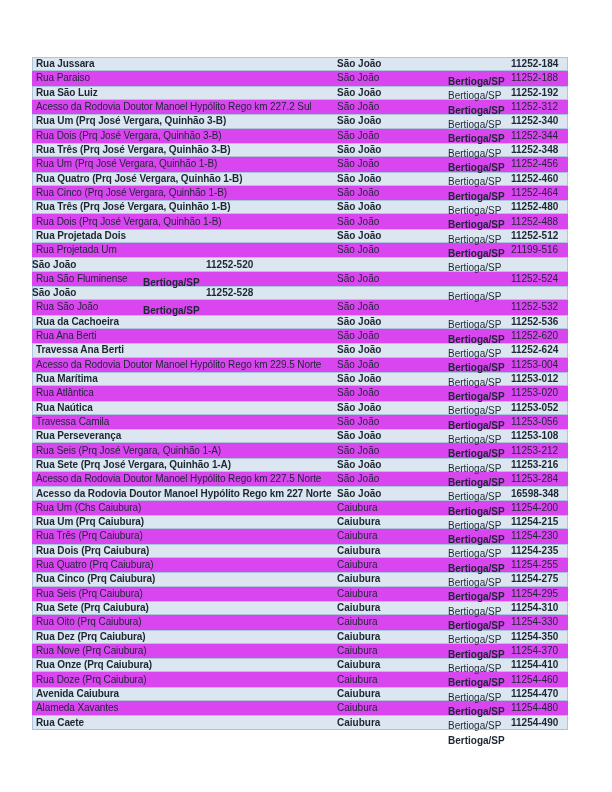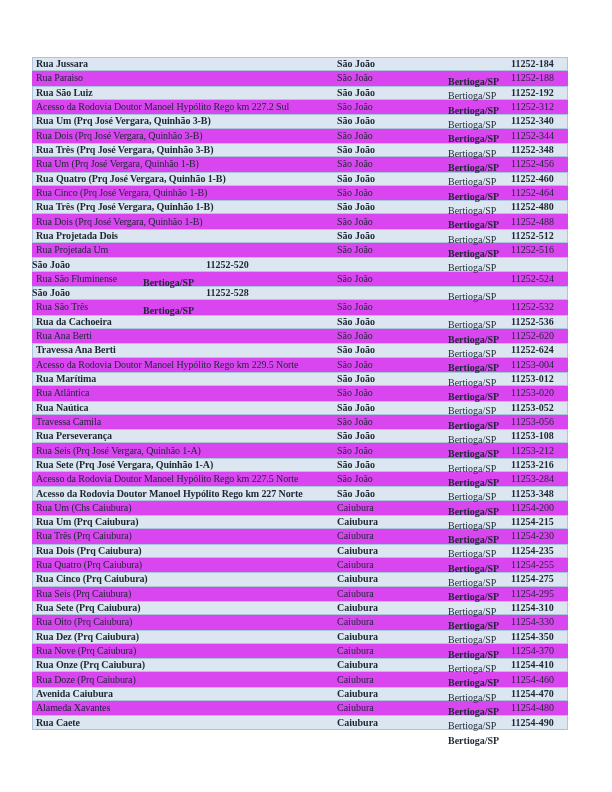--- a/index.html
+++ b/index.html
@@ -6,21 +6,21 @@
     margin: 0;
     padding: 0;
     background: #ffffff;
   }
   .page {
     position: relative;
     width: 612px;
     height: 776px;
     background: #ffffff;
     overflow: hidden;
-    font-family: Liberation Serif, serif;
+    font-family: Liberation Sans, sans-serif;
   }
   .street-table {
     position: absolute;
     left: 32px;
     top: 57px;
     width: 536px;
   }
   .row {
     display: flex;
     align-items: center;
@@ -150,21 +150,21 @@
     <span class="cell street">Rua Projetada Dois</span>
     <span class="cell district">São João</span>
     <span class="cell city">Bertioga/SP</span>
     <span class="cell cep">11252-512</span>
   </div>
 
   <div class="row">
     <span class="cell street">Rua Projetada Um</span>
     <span class="cell district">São João</span>
     <span class="cell city">Bertioga/SP</span>
-    <span class="cell cep">11252-516</span>
+    <span class="cell cep">21199-516</span>
   </div>
 
   <div class="row banded">
     <span class="cell district">São João</span>
     <span class="cell city">Bertioga/SP</span>
     <span class="cell cep">11252-520</span>
   </div>
 
   <div class="row">
     <span class="cell street">Rua São Fluminense</span>
@@ -173,21 +173,21 @@
     <span class="cell cep">11252-524</span>
   </div>
 
   <div class="row banded">
     <span class="cell district">São João</span>
     <span class="cell city">Bertioga/SP</span>
     <span class="cell cep">11252-528</span>
   </div>
 
   <div class="row">
-    <span class="cell street">Rua São Três</span>
+    <span class="cell street">Rua São João</span>
     <span class="cell district">São João</span>
     <span class="cell city">Bertioga/SP</span>
     <span class="cell cep">11252-532</span>
   </div>
 
   <div class="row banded">
     <span class="cell street">Rua da Cachoeira</span>
     <span class="cell district">São João</span>
     <span class="cell city">Bertioga/SP</span>
     <span class="cell cep">11252-536</span>
@@ -267,21 +267,21 @@
     <span class="cell street">Acesso da Rodovia Doutor Manoel Hypólito Rego km 227.5 Norte</span>
     <span class="cell district">São João</span>
     <span class="cell city">Bertioga/SP</span>
     <span class="cell cep">11253-284</span>
   </div>
 
   <div class="row banded">
     <span class="cell street">Acesso da Rodovia Doutor Manoel Hypólito Rego km 227 Norte</span>
     <span class="cell district">São João</span>
     <span class="cell city">Bertioga/SP</span>
-    <span class="cell cep">11253-348</span>
+    <span class="cell cep">16598-348</span>
   </div>
 
   <div class="row">
     <span class="cell street">Rua Um (Chs Caiubura)</span>
     <span class="cell district">Caiubura</span>
     <span class="cell city">Bertioga/SP</span>
     <span class="cell cep">11254-200</span>
   </div>
 
   <div class="row banded">

